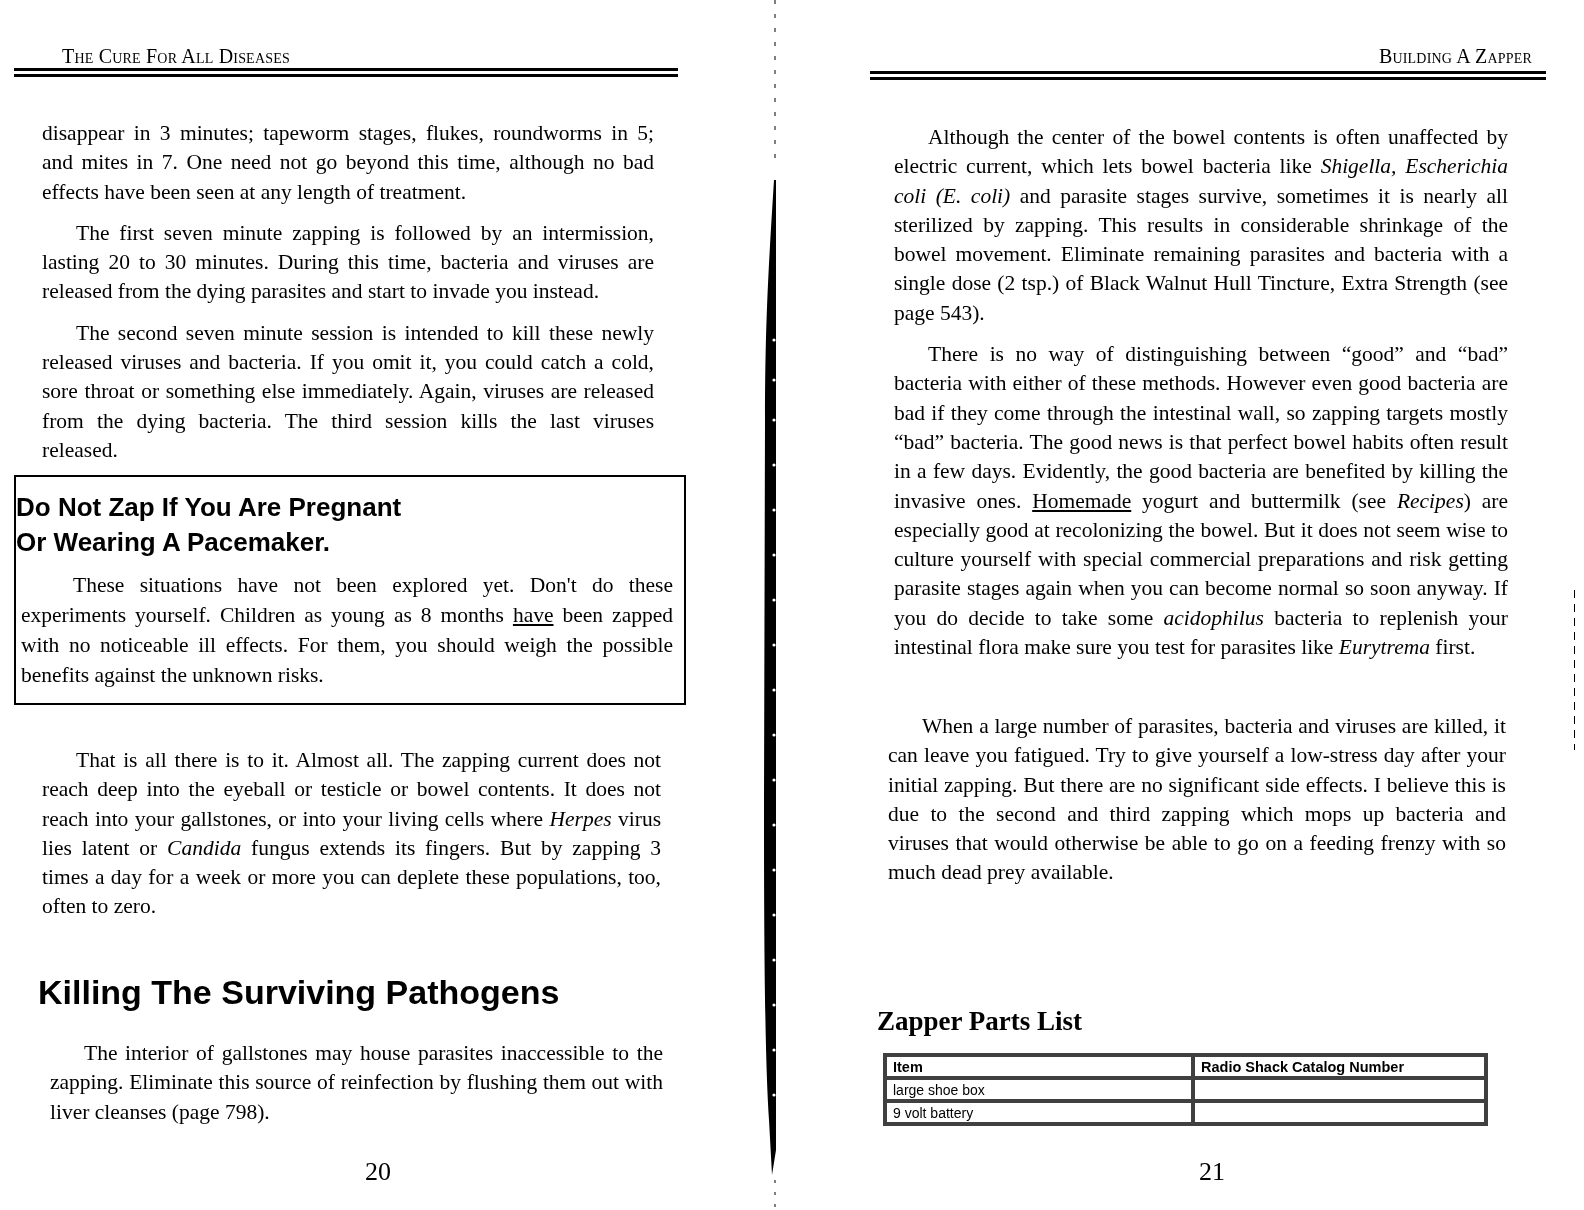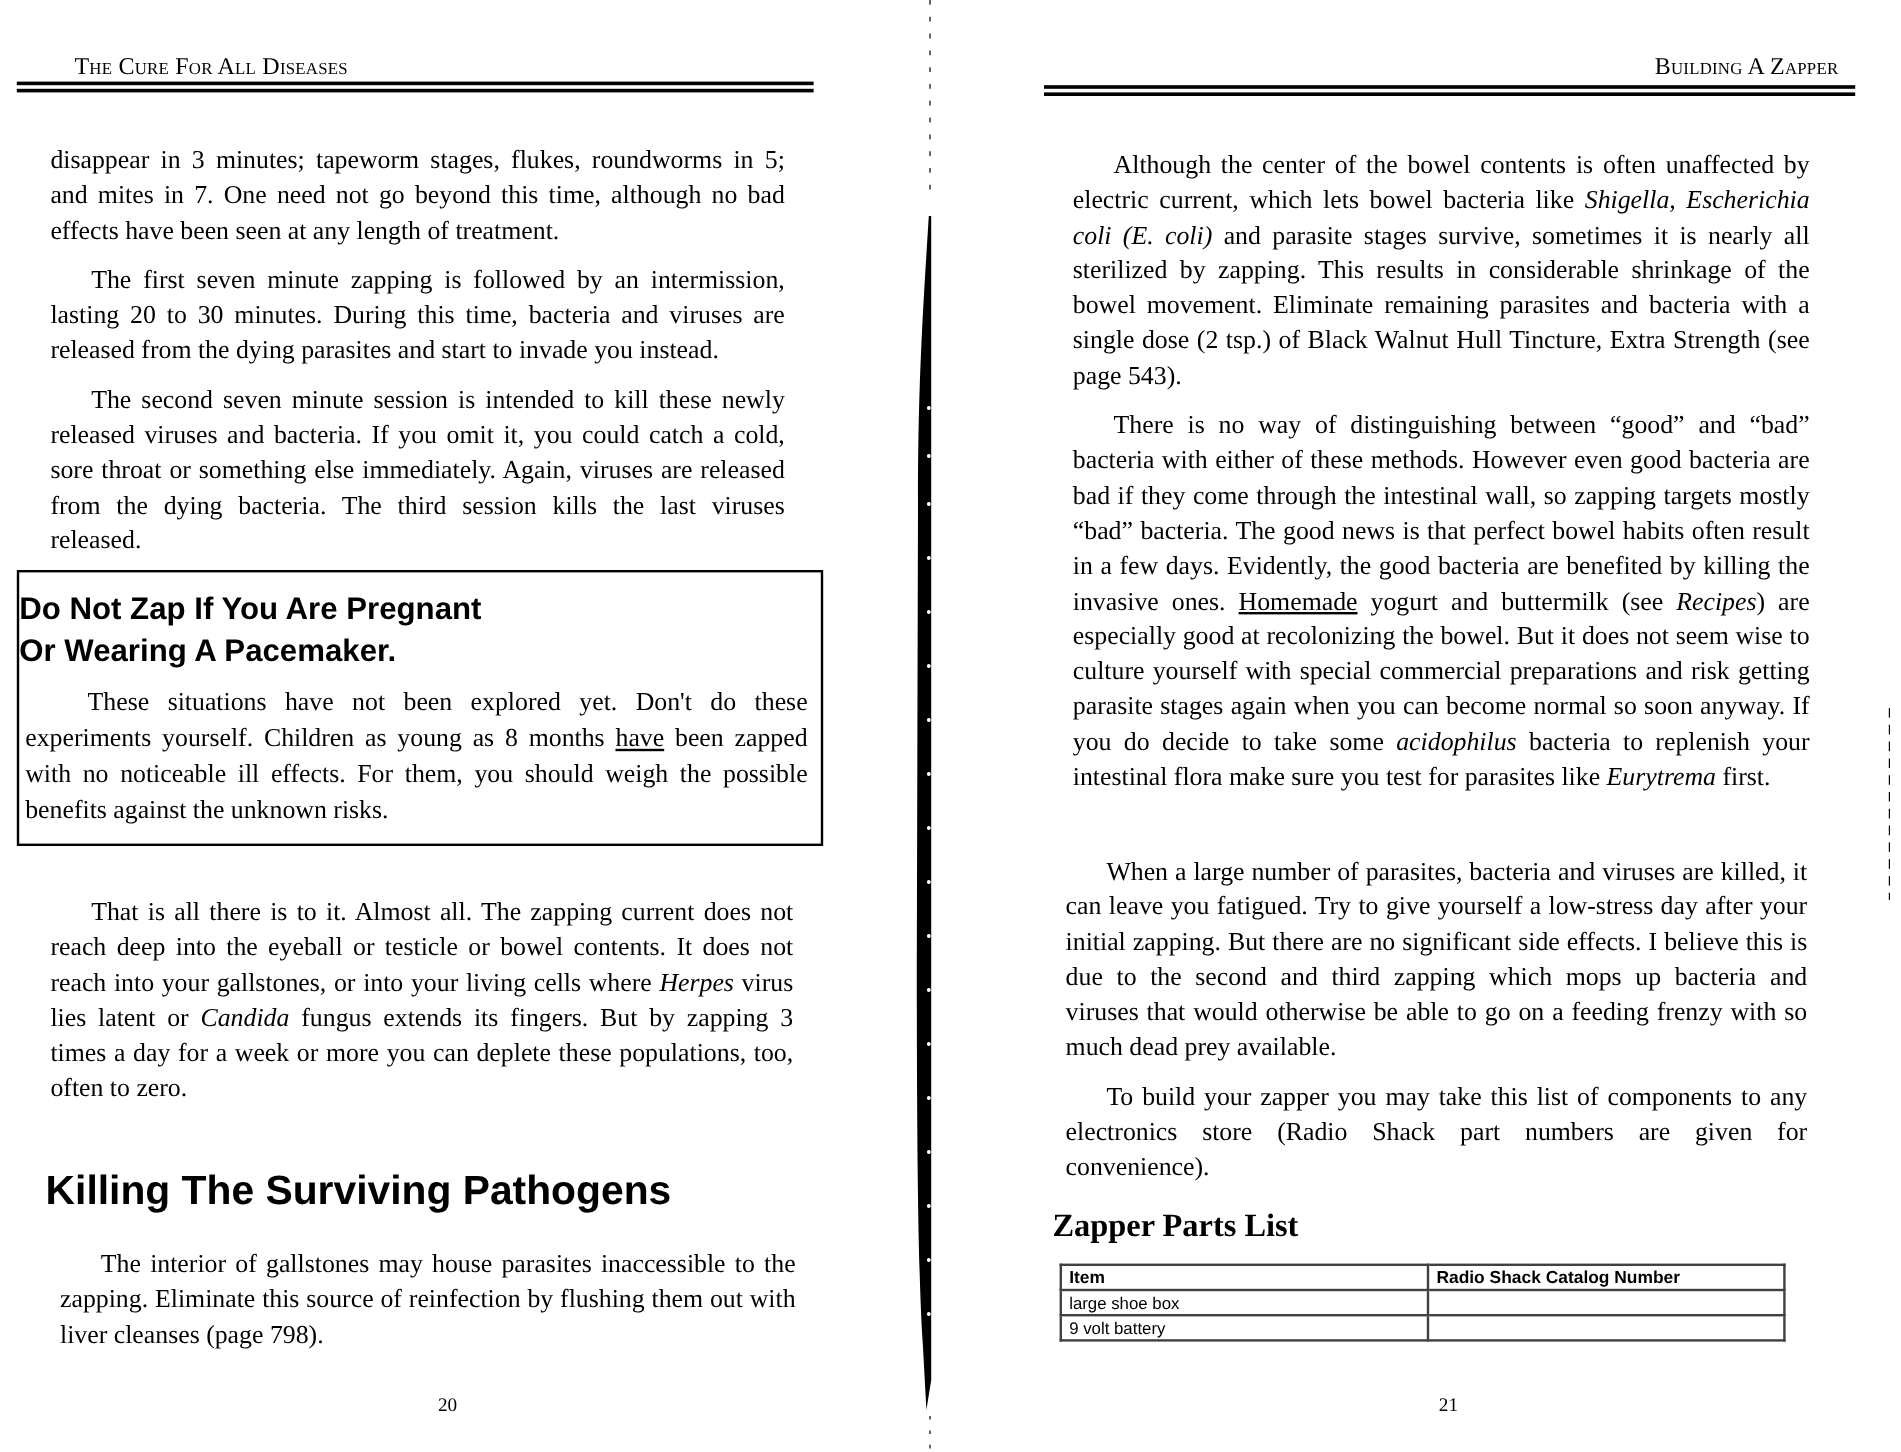--- a/index.html
+++ b/index.html
@@ -106,21 +106,21 @@
     font-family: "Liberation Sans", sans-serif;
     font-weight: bold;
     font-size: 34px;
     line-height: 44px;
     white-space: nowrap;
   }
 
   .page-number {
     position: absolute;
     top: 1160px;
-    font-size: 16px;
+    font-size: 26px;
     line-height: 24px;
   }
   .page-left .page-number { left: 365px; }
   .page-right .page-number { left: 339px; }
 
   .page-right .tb4 { left: 22px; top: 111px; width: 638px; }
   .page-right .tb5 { left: 16px; top: 700px; width: 642px; }
 
   .parts-heading {
     position: absolute;
@@ -136,21 +136,21 @@
   .parts-table {
     position: absolute;
     left: 23px;
     top: 1053px;
     width: 605px;
     border-collapse: collapse;
     font-family: "Liberation Sans", sans-serif;
     font-size: 14px;
   }
   .parts-table th, .parts-table td {
-    border: 2px solid #404040;
+    border: 4px solid #404040;
     text-align: left;
     padding: 0 6px;
     height: 19px;
     line-height: 18px;
   }
   .parts-table th { font-weight: bold; font-size: 14.5px; }
   .parts-table th:first-child, .parts-table td:first-child { width: 292px; }
 
   .binding {
     position: absolute;
@@ -233,21 +233,20 @@
   <div class="running-head">Building A Zapper</div>
   <div class="head-rule"></div>
 
   <div class="text-block tb4">
     <p><span>Although the center of the bowel contents is often unaffected by electric current, which lets bowel bacteria like </span><span class="i">Shigella, Escherichia coli (E. coli)</span><span> and parasite stages survive, sometimes it is nearly all sterilized by zapping. This results in considerable shrinkage of the bowel movement. Eliminate remaining parasites and bacteria with a single dose (2 tsp.) of Black Walnut Hull Tincture, Extra Strength (see page 543).</span></p>
     <p><span>There is no way of distinguishing between “good” and “bad” bacteria with either of these methods. However even good bacteria are bad if they come through the intestinal wall, so zapping targets mostly “bad” bacteria. The good news is that perfect bowel habits often result in a few days. Evidently, the good bacteria are benefited by killing the invasive ones. </span><span class="u">Homemade</span><span> yogurt and buttermilk (see </span><span class="i">Recipes</span><span>) are especially good at recolonizing the bowel. But it does not seem wise to culture yourself with special commercial preparations and risk getting parasite stages again when you can become normal so soon anyway. If you do decide to take some </span><span class="i">acidophilus</span><span> bacteria to replenish your intestinal flora make sure you test for parasites like </span><span class="i">Eurytrema</span><span> first.</span></p>
   </div>
 
   <div class="text-block tb5">
     <p>When a large number of parasites, bacteria and viruses are killed, it can leave you fatigued. Try to give yourself a low-stress day after your initial zapping. But there are no significant side effects. I believe this is due to the second and third zapping which mops up bacteria and viruses that would otherwise be able to go on a feeding frenzy with so much dead prey available.</p>
-    <p>To build your zapper you may take this list of components to any electronics store (Radio Shack part numbers are given for convenience).</p>
   </div>
 
   <div class="parts-heading">Zapper Parts List</div>
 
   <table class="parts-table">
     <thead>
       <tr>
         <th>Item</th>
         <th>Radio Shack Catalog Number</th>
       </tr>

